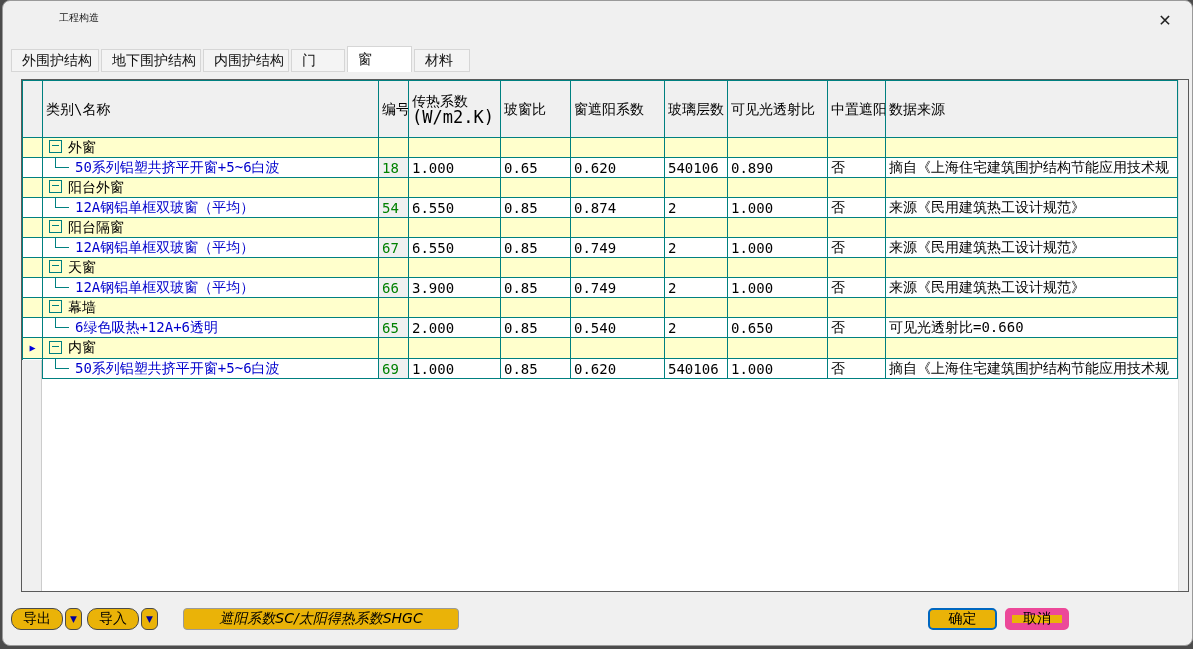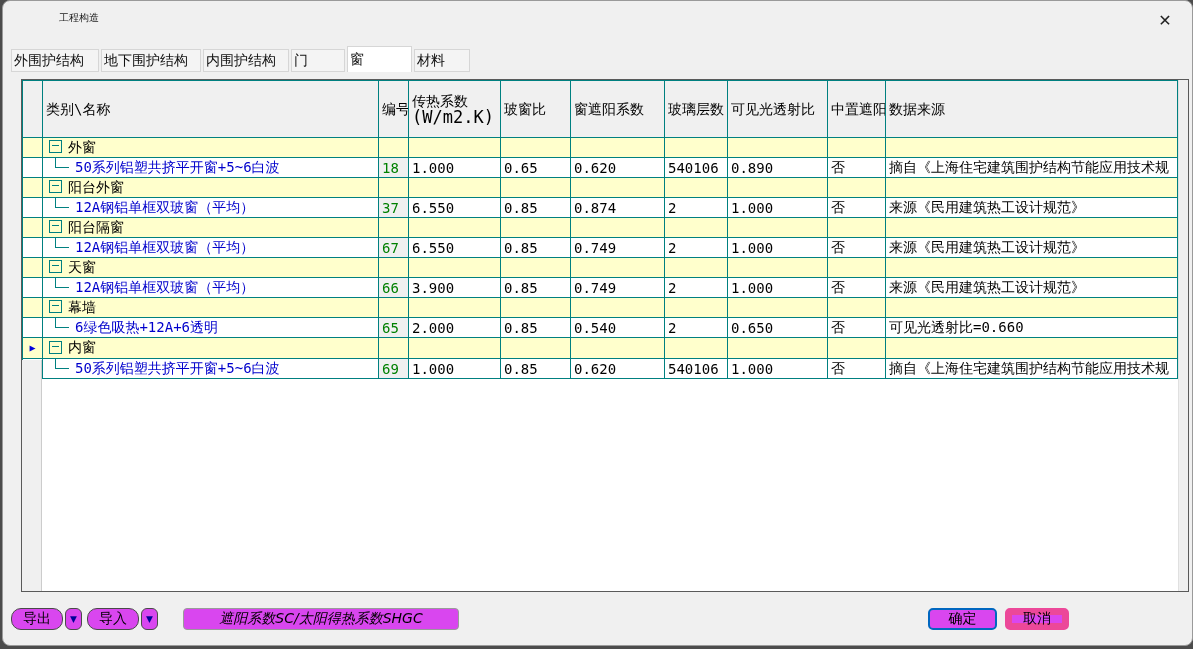--- a/index.html
+++ b/index.html
@@ -7,21 +7,21 @@
   #dialog{position:absolute;left:2px;top:0;right:0;bottom:3px;background:#f0f0f0;
     border:1px solid #9a9a9a;border-radius:8px;overflow:hidden;}
   
   #titlebar{position:absolute;left:0;top:0;right:0;height:40px;}
   #title{position:absolute;left:16px;top:10px;font-size:10px;color:#1a1a1a;margin-left:40px;}
   #close{position:absolute;right:14px;top:8px;width:26px;height:24px;text-align:center;
     line-height:24px;font-size:16px;color:#222;cursor:pointer;}
   
   #tabs{position:absolute;left:8px;top:45px;height:26px;display:flex;align-items:flex-end;gap:2px;}
   .tab{box-sizing:border-box;height:23px;background:#f4f4f4;border:1px solid #d6d6d6;
-    font-size:14px;color:#111;padding-left:2px;display:flex;align-items:center;white-space:nowrap;}
+    font-size:14px;color:#111;padding-left:10px;display:flex;align-items:center;white-space:nowrap;}
   .tab.active{height:26px;background:#ffffff;border-bottom:none;z-index:2;}
   .t0{width:88px}.t1{width:100px}.t2{width:86px}.t3{width:54px}.t4{width:65px}.t5{width:56px}
   
   #tablewrap{position:absolute;left:18px;top:78px;width:1168px;height:513px;background:#ffffff;
     border:1px solid #5a5a5a;box-sizing:border-box;}
   #gridarea{position:absolute;left:0;top:0;right:10px;bottom:0;overflow:hidden;}
   #vscroll{position:absolute;right:0;top:0;bottom:0;width:10px;background:#f0f0f0;
     border-left:1px solid #e0e0e0;box-sizing:border-box;}
   #gutter-ext{position:absolute;left:0;top:280px;bottom:0;width:20px;background:#f0f0f0;
     border-right:1px solid #cccccc;box-sizing:border-box;}
@@ -38,21 +38,21 @@
   tr.item td.no{background:#f0f0f0;color:#008000;}
   tr.category td.no{color:#008000;}
   tr.item td.name .lbl{color:#0000cc;}
   .arrow{color:#0000dd;font-size:10px;line-height:20px;}
   .minus{display:inline-block;width:11px;height:11px;border:1px solid #008080;position:relative;
     vertical-align:middle;margin:0 6px 2px 3px;background:transparent;}
   .minus::before{content:"";position:absolute;left:2px;right:2px;top:4px;height:1px;background:#008080;}
   .branch{display:inline-block;width:13px;height:13px;border-left:1px solid #008080;
     border-bottom:1px solid #008080;margin-left:9px;margin-right:6px;transform:translateY(-4px);}
   
-  .btn{position:absolute;box-sizing:border-box;height:22px;background:#d946ef;
+  .btn{position:absolute;box-sizing:border-box;height:22px;background:#eab308;
     display:flex;align-items:center;justify-content:center;font-size:14px;color:#000;cursor:pointer;}
   #btn-export{left:8px;top:607px;width:52px;border:1px solid #4a4a4a;border-radius:10px;}
   #btn-export-dd{left:62px;top:607px;width:17px;border:1px solid #4a4a4a;border-radius:6px;}
   #btn-import{left:84px;top:607px;width:52px;border:1px solid #4a4a4a;border-radius:10px;}
   #btn-import-dd{left:138px;top:607px;width:17px;border:1px solid #4a4a4a;border-radius:6px;}
   #btn-shgc{left:180px;top:607px;width:276px;border:1px solid #9a9a9a;border-radius:4px;font-style:italic;}
   #btn-ok{left:925px;top:607px;width:69px;border:2px solid #0067c0;border-radius:5px;}
   #btn-cancel{left:1002px;top:607px;width:64px;border:7px solid #ec4899;border-radius:5px;}
   .dd-glyph{font-size:9px;color:#000099;line-height:1;}
 </style>
@@ -155,21 +155,21 @@
               <td></td>
               <td></td>
               <td></td>
               <td></td>
               <td></td>
               <td></td>
             </tr>
             <tr class="item">
               <td class="sel"></td>
               <td class="name"><span class="branch"></span><span class="lbl">12A钢铝单框双玻窗（平均）</span></td>
-              <td class="no">37</td>
+              <td class="no">54</td>
               <td>6.550</td>
               <td>0.85</td>
               <td>0.874</td>
               <td>2</td>
               <td>1.000</td>
               <td>否</td>
               <td>来源《民用建筑热工设计规范》</td>
             </tr>
             <tr class="category">
               <td class="sel"></td>

